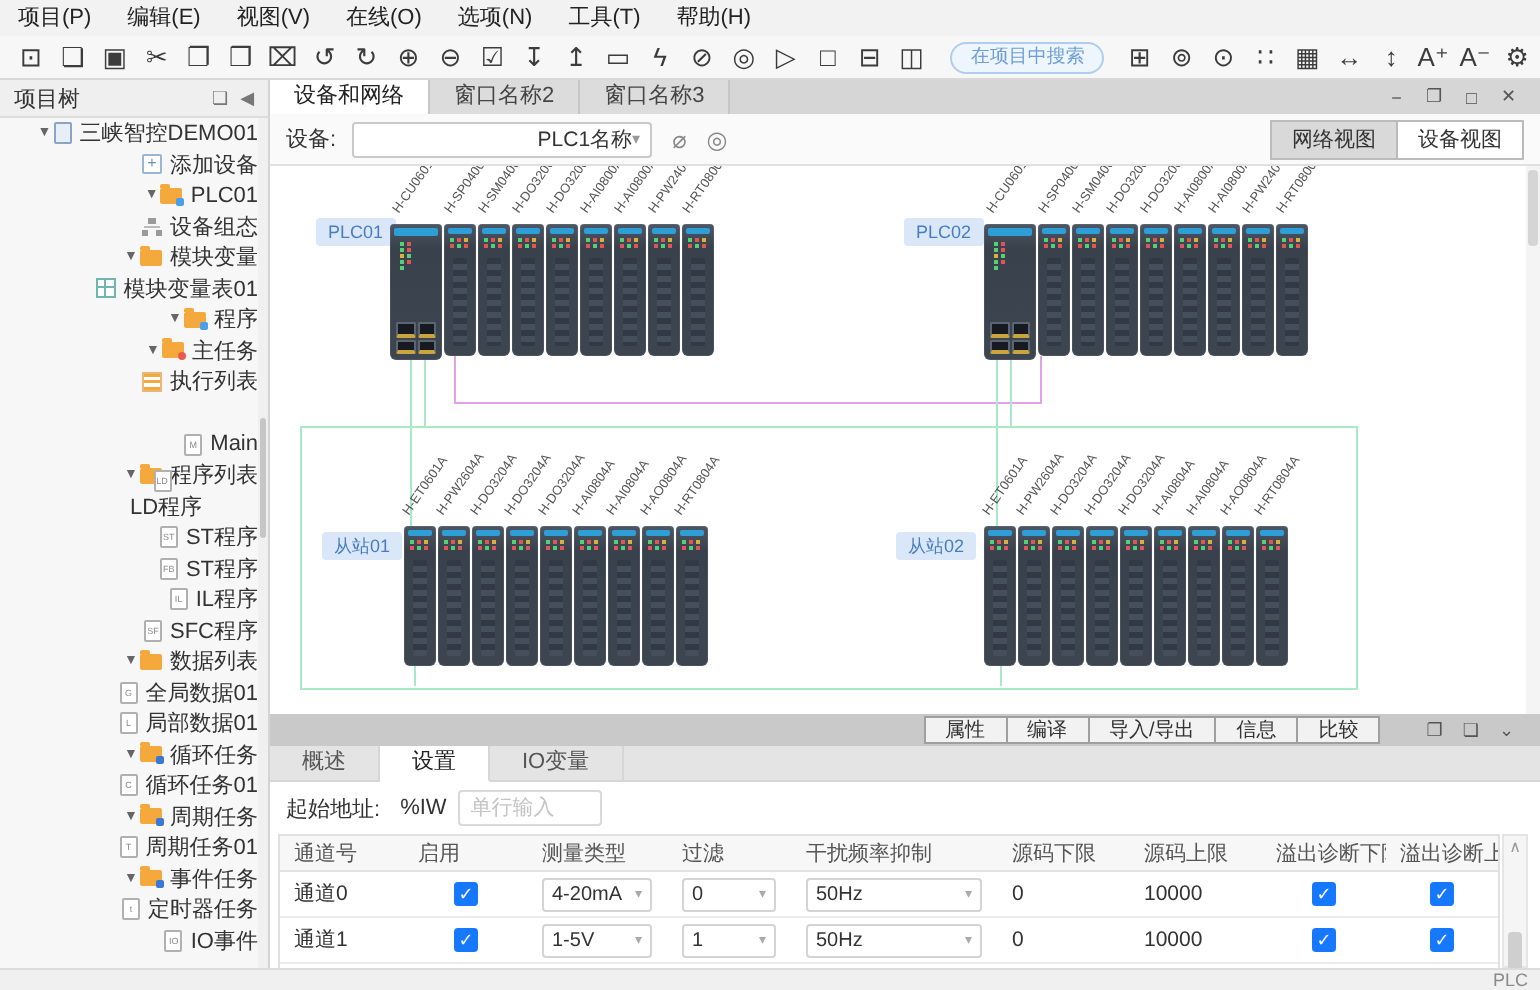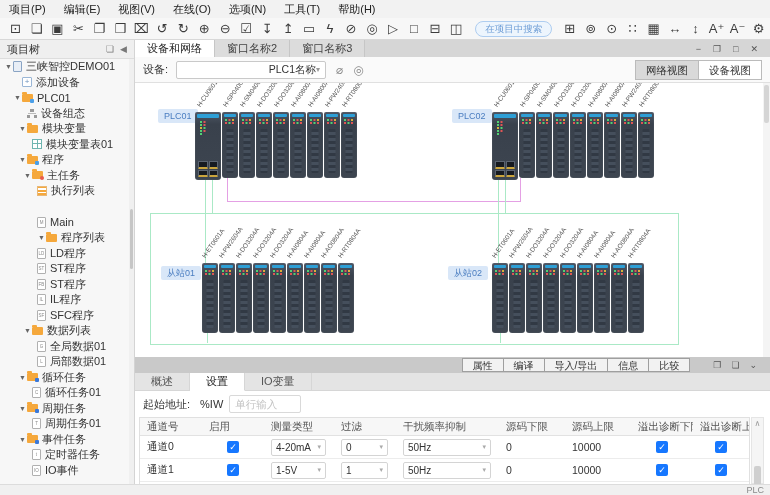--- a/index.html
+++ b/index.html
@@ -20,21 +20,21 @@
   .tb-search{margin:0 8px;font-size:9.5px;color:#6f9ed6;background:#edf5fd;border:1px solid #aecdf0;
     border-radius:9px;padding:1px 9px;line-height:12px;white-space:nowrap;}
   
   #sidebar{position:absolute;left:0;top:40px;width:135px;height:444px;background:#f7f7f7;
     border-right:1px solid #d4d4d4;box-sizing:border-box;}
   #sidebar-header{height:18px;background:#efefef;border-bottom:1px solid #ddd;display:flex;
     align-items:center;padding:0 4px 0 7px;font-size:11px;color:#333;}
   #sidebar-header .sp{flex:1;}
   .sh-icon{font-size:9px;color:#777;padding:0 3px;}
   #tree{position:absolute;left:0;top:19px;right:5px;bottom:0;overflow:hidden;}
-  .tree-row{height:15.5px;display:flex;align-items:center;font-size:11px;color:#333;white-space:nowrap;}
+  .tree-row{height:15.5px;display:flex;align-items:center;font-size:11px;color:#333;white-space:nowrap;justify-content:flex-end;}
   .tw{width:9px;font-size:7px;color:#666;text-align:center;flex:none;}
   .tico{flex:none;margin-right:4px;position:relative;}
   .tico-folder{width:11px;height:8px;background:#f5a83c;border-radius:1px;}
   .tico-folder::before{content:"";position:absolute;left:0;top:-2px;width:5px;height:2px;background:#f5a83c;border-radius:1px 1px 0 0;}
   .tico-folder.b2::after{content:"";position:absolute;right:-1px;bottom:-1px;width:4px;height:4px;background:#4a9fe8;border-radius:1px;}
   .tico-folder.bR::after{content:"";position:absolute;right:-1px;bottom:-1px;width:4px;height:4px;background:#e85b4d;border-radius:50%;}
   .tico-folder.bB::after{content:"";position:absolute;right:-1px;bottom:-1px;width:4px;height:4px;background:#3a78d8;border-radius:1px;}
   .tico-doc{width:9px;height:11px;background:#fff;border:1px solid #b0b0b0;border-radius:1px;
     font-size:4.5px;color:#8a8a8a;display:flex;align-items:center;justify-content:center;box-sizing:border-box;}
   .tico-add{width:10px;height:10px;border:1px solid #9ab6d6;border-radius:1px;color:#6d93bd;
@@ -239,21 +239,21 @@
       </div>
       <div class="tree-row" style="padding-left: 37px; margin-top: 16px;">
         <span class="tico tico-doc">M</span>
         <span>Main</span>
       </div>
       <div class="tree-row" style="padding-left: 37px;">
         <span class="tw">▼</span>
         <span class="tico tico-folder"></span>
         <span>程序列表</span>
       </div>
-      <div class="tree-row" style="padding-left: 37px;">
+      <div class="tree-row" style="padding-left: 37px; flex-direction: column;">
         <span class="tico tico-doc">LD</span>
         <span>LD程序</span>
       </div>
       <div class="tree-row" style="padding-left: 37px;">
         <span class="tico tico-doc">ST</span>
         <span>ST程序</span>
       </div>
       <div class="tree-row" style="padding-left: 37px;">
         <span class="tico tico-doc">FB</span>
         <span>ST程序</span>

